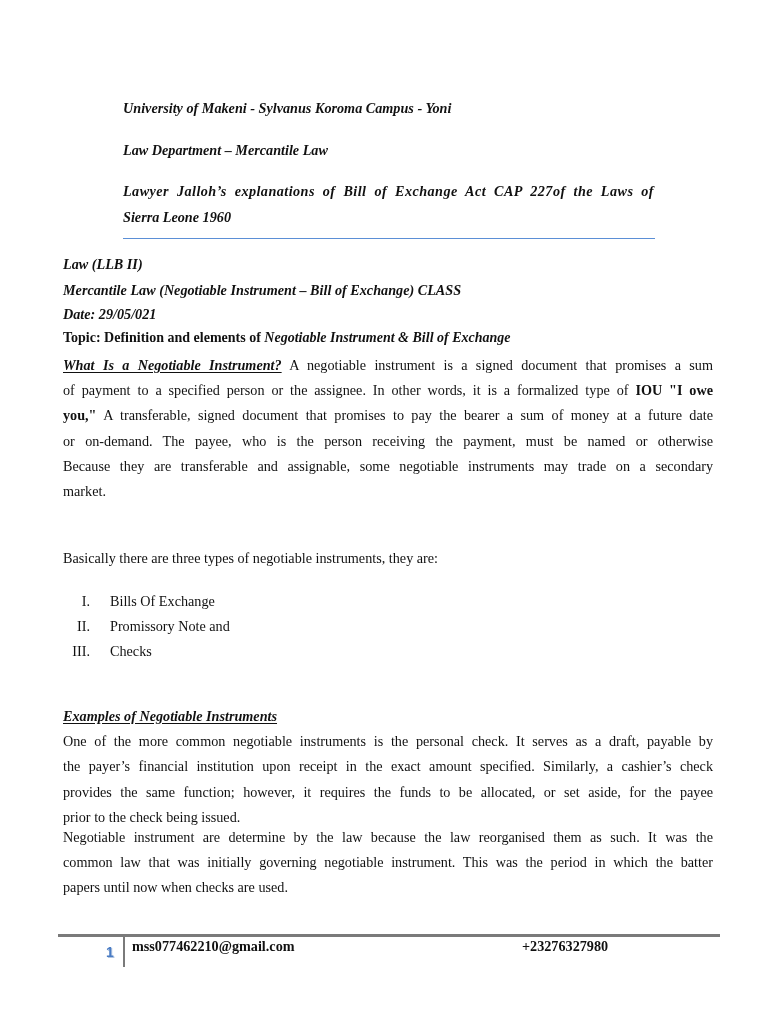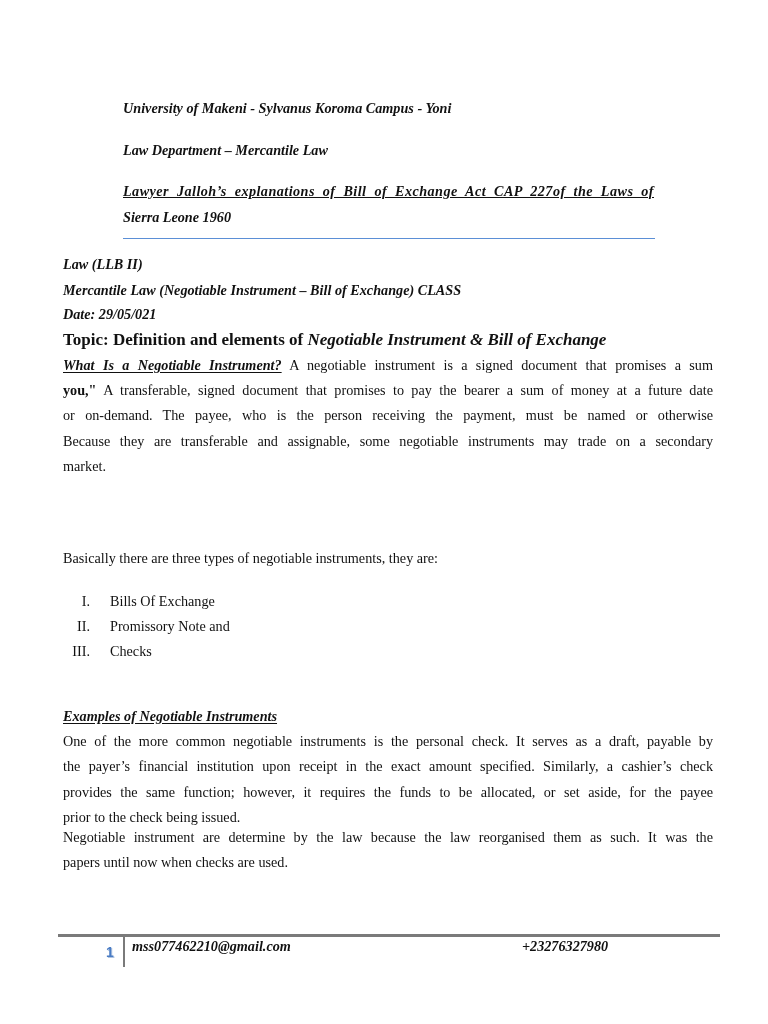--- a/index.html
+++ b/index.html
@@ -1,57 +1,58 @@
 <!DOCTYPE html>
 <html><head>
 <meta charset="utf-8">
 <style>
   html, body { margin:0; padding:0; background:#ffffff; }
   body { width:768px; height:1024px; position:relative; overflow:hidden;
          font-family:"Liberation Serif", serif; color:#111; }
   .abs { position:absolute; }
   .hdr { left:123px; font-style:italic; font-weight:bold; font-size:14.2px; white-space:nowrap; }
   .hdr-just { left:123px; width:531px; font-style:italic; font-weight:bold; font-size:14.2px;
-              text-align:justify; text-align-last:justify; white-space:nowrap; letter-spacing:0.45px; word-spacing:3px;text-decoration:underline; }
+              text-align:justify; text-align-last:justify; white-space:nowrap; letter-spacing:0.45px; word-spacing:3px; }
   .blue-rule { left:123px; top:238px; width:532px; height:1px; background:#5b8fd6; }
   .meta { left:63px; font-style:italic; font-weight:bold; font-size:14.2px; white-space:nowrap; }
-  .topic { left:63px; top:330px; font-weight:bold; font-size:17px; white-space:nowrap; }
+  .topic { left:63px; top:330px; font-weight:bold; font-size:14px; white-space:nowrap; }
   .topic i { font-style:italic; }
   .para { left:63px; width:650px; font-size:14.2px; line-height:25.2px; }
   .jl { display:block; text-align:justify; text-align-last:justify; white-space:nowrap; height:25.2px; }
   .ll { display:block; white-space:nowrap; height:25.2px; }
   .ul-head { font-style:italic; font-weight:bold; text-decoration:underline; text-underline-offset:2px; }
   .b { font-weight:bold; }
   .list-item { font-size:14.2px; white-space:nowrap; }
   .list-num { position:absolute; width:27px; text-align:right; }
   .list-text { position:absolute; left:47px;text-align:center; }
   .footer-rule { left:58px; top:934px; width:662px; height:3px; background:#7a7a7a; }
   .footer-vbar { left:123px; top:936px; width:2px; height:31px; background:#7a7a7a; }
   .page-num { left:106px; top:944px; font-size:14px; font-weight:bold; color:#4a7cc4;
               text-shadow:1px 1px 0 #b0c4e0; font-family:"Liberation Sans", sans-serif; }
-  .footer-text { top:938px; font-style:italic; font-weight:bold; font-size:14.2px; white-space:nowrap; }
+  .footer-text { top:938px; font-weight:bold; font-size:14.2px; white-space:nowrap; }
 </style>
 </head>
 <body>
 
 <div class="abs hdr" style="top:100px;">University of Makeni - Sylvanus Koroma Campus - Yoni</div>
 <div class="abs hdr" style="top:142px;">Law Department – Mercantile Law</div>
 <div class="abs hdr-just" style="top:183px;">Lawyer Jalloh’s explanations of Bill of Exchange Act CAP 227of the Laws of</div>
 <div class="abs hdr" style="top:209px;">Sierra Leone 1960</div>
 <div class="abs blue-rule"></div>
 
 <div class="abs meta" style="top:256px;">Law (LLB II)</div>
 <div class="abs meta" style="top:282px;">Mercantile Law (Negotiable Instrument – Bill of Exchange) CLASS</div>
 <div class="abs meta" style="top:306px;">Date: 29/05/021</div>
 <div class="abs topic">
   <span>Topic: Definition and elements of </span><i>Negotiable Instrument &amp; Bill of Exchange</i>
 </div>
 
 <div class="abs para" style="top:353px;">
   <span class="jl"><span class="ul-head">What Is a Negotiable Instrument?</span><span> A negotiable instrument is a signed document that promises a sum</span></span>
+  <span class="jl"><span>of payment to a specified person or the assignee. In other words, it is a formalized type of </span><span class="b">IOU "I owe</span></span>
   <span class="jl"><span class="b">you,"</span><span> A transferable, signed document that promises to pay the bearer a sum of money at a future date</span></span>
   <span class="jl">or on-demand. The payee, who is the person receiving the payment, must be named or otherwise</span>
   <span class="jl">Because they are transferable and assignable, some negotiable instruments may trade on a secondary</span>
   <span class="ll">market.</span>
 </div>
 
 <div class="abs para" style="top:546px;">
   <span class="ll">Basically there are three types of negotiable instruments, they are:</span>
 </div>
 
@@ -71,20 +72,21 @@
 <div class="abs para" style="top:683px;margin-top:21px;">
   <span class="ll"><span class="ul-head">Examples of Negotiable Instruments</span></span>
   <span class="jl">One of the more common negotiable instruments is the personal check. It serves as a draft, payable by</span>
   <span class="jl">the payer’s financial institution upon receipt in the exact amount specified. Similarly, a cashier’s check</span>
   <span class="jl">provides the same function; however, it requires the funds to be allocated, or set aside, for the payee</span>
   <span class="ll">prior to the check being issued.</span>
 </div>
 
 <div class="abs para" style="top:825px;">
   <span class="jl">Negotiable instrument are determine by the law because the law reorganised them as such. It was the</span>
+  <span class="jl">common law that was initially governing negotiable instrument. This was the period in which the batter</span>
   <span class="ll">papers until now when checks are used.</span>
 </div>
 
 <div class="abs footer-rule"></div>
 <div class="abs footer-vbar"></div>
 <div class="abs page-num">1</div>
 <div class="abs footer-text" style="left:132px;">mss077462210@gmail.com</div>
 <div class="abs footer-text" style="left:522px;">+23276327980</div>
 
 </body></html>

